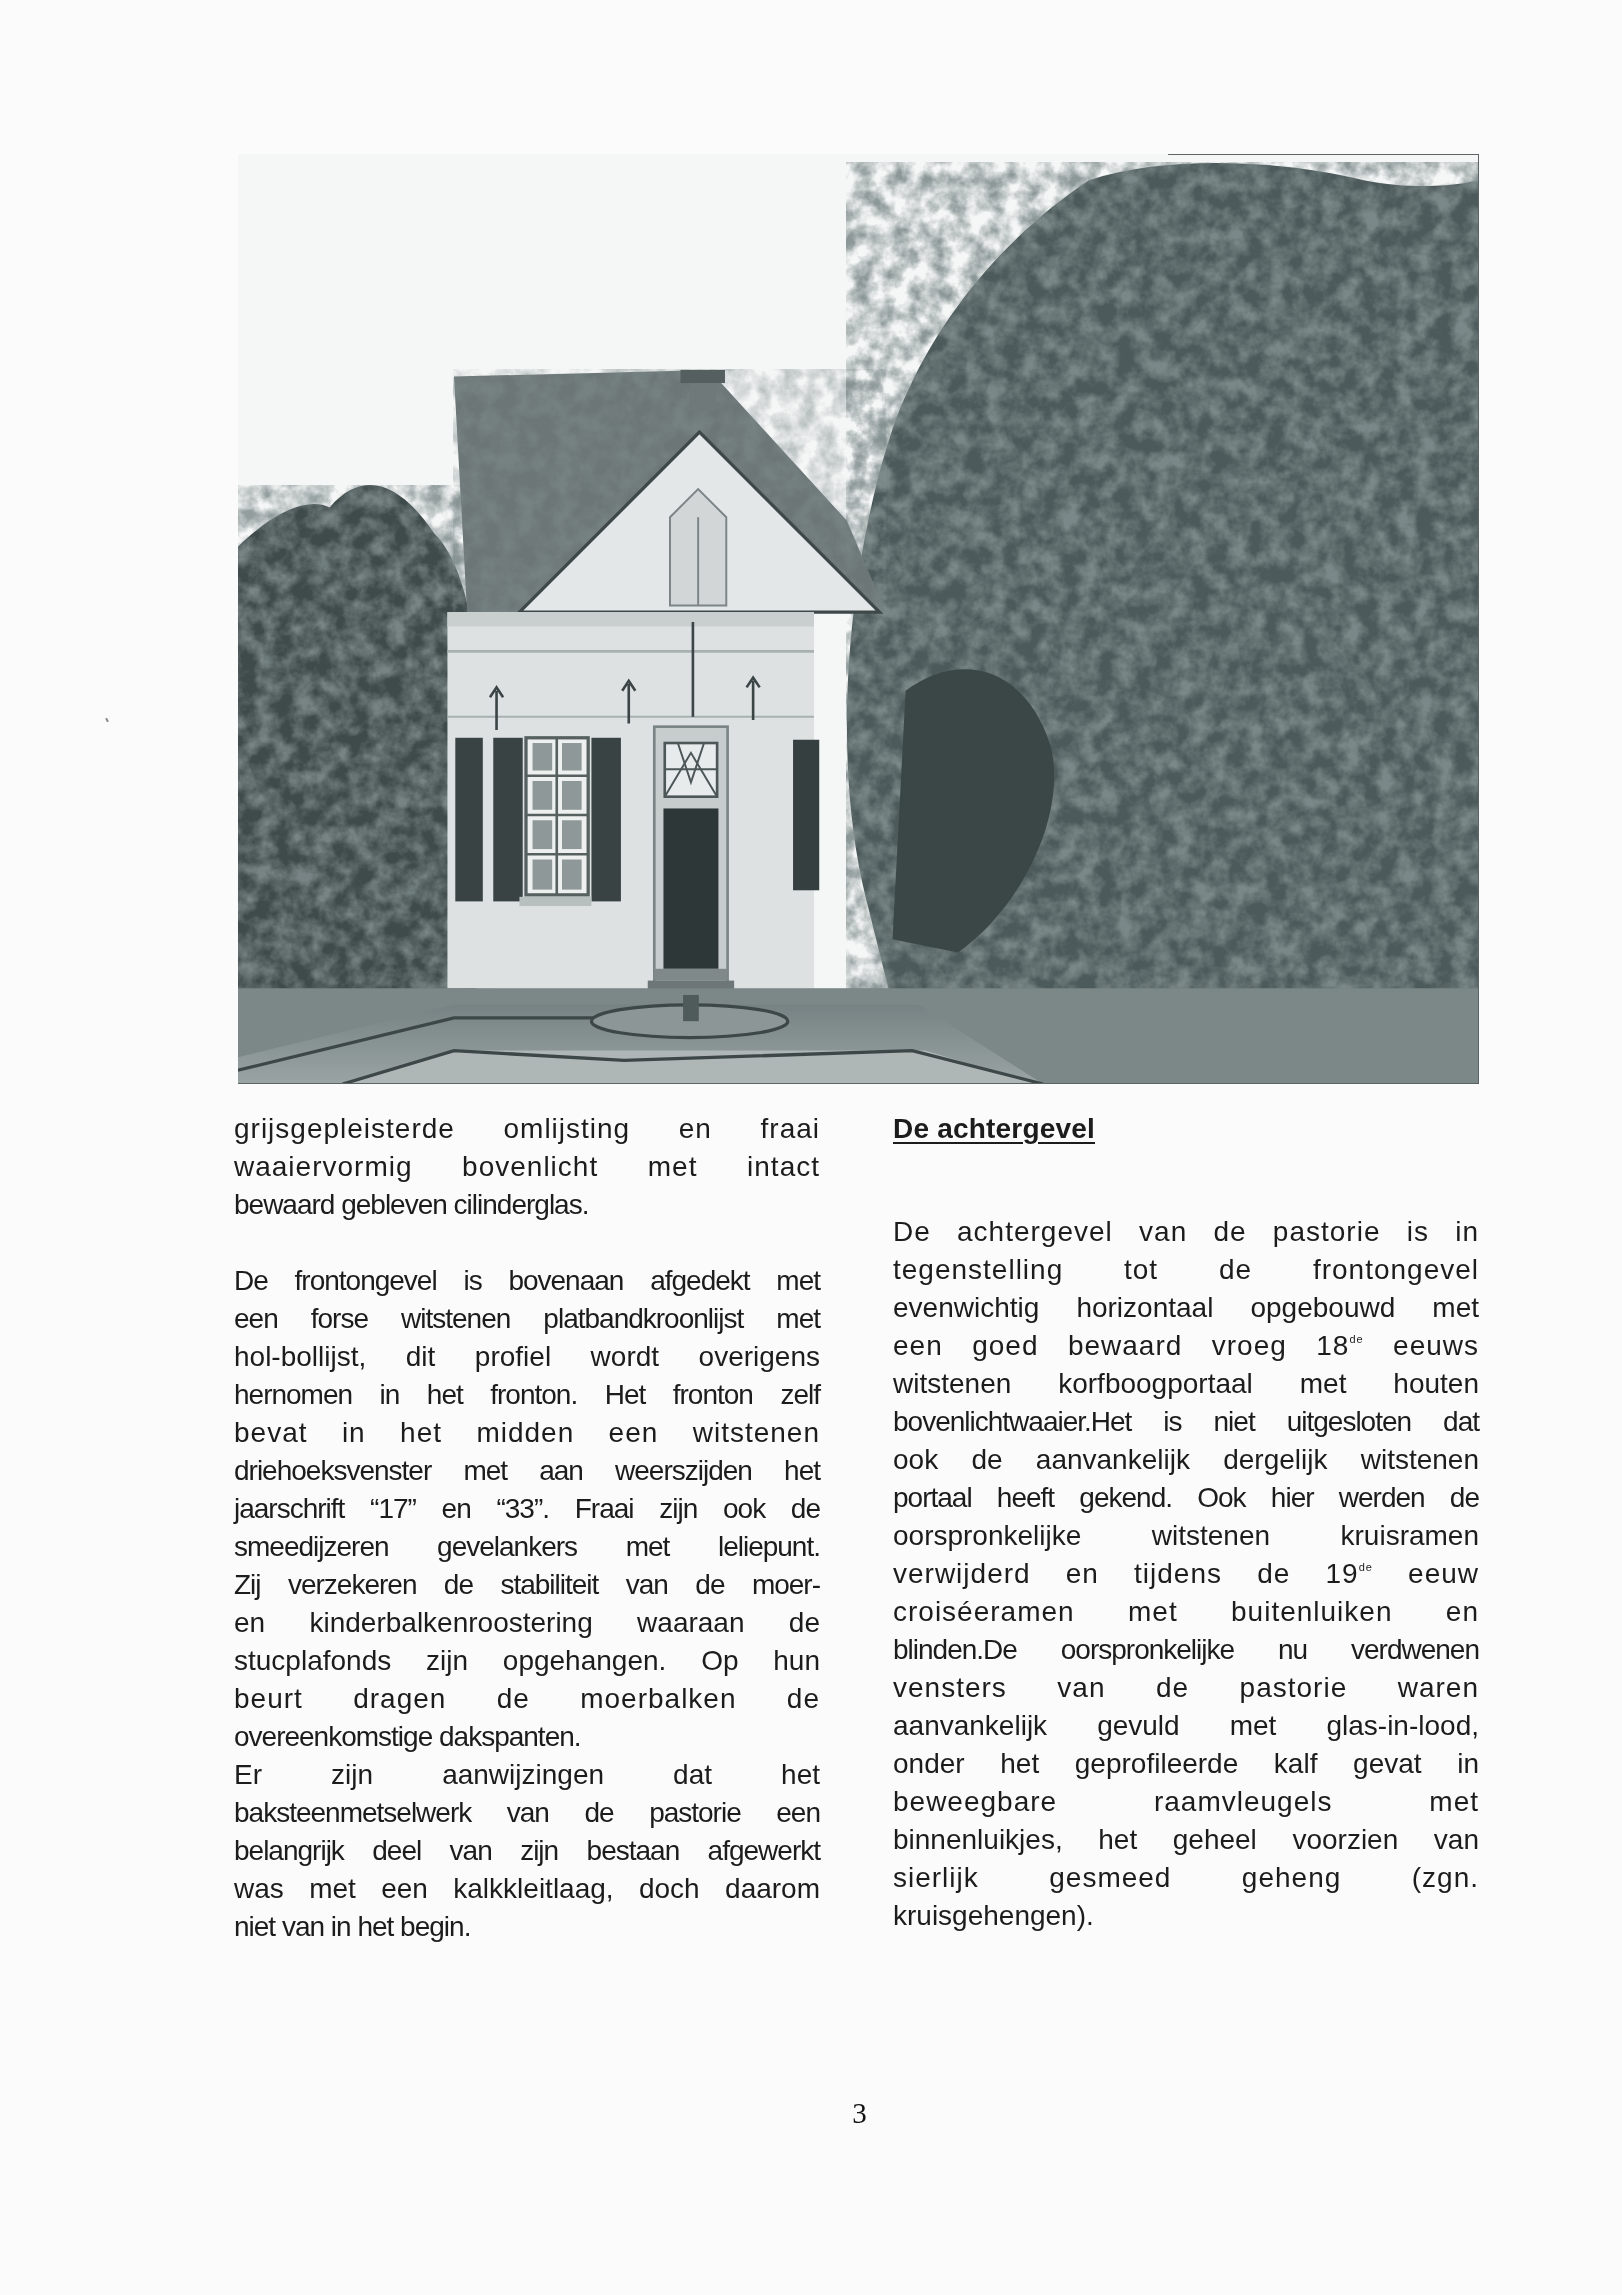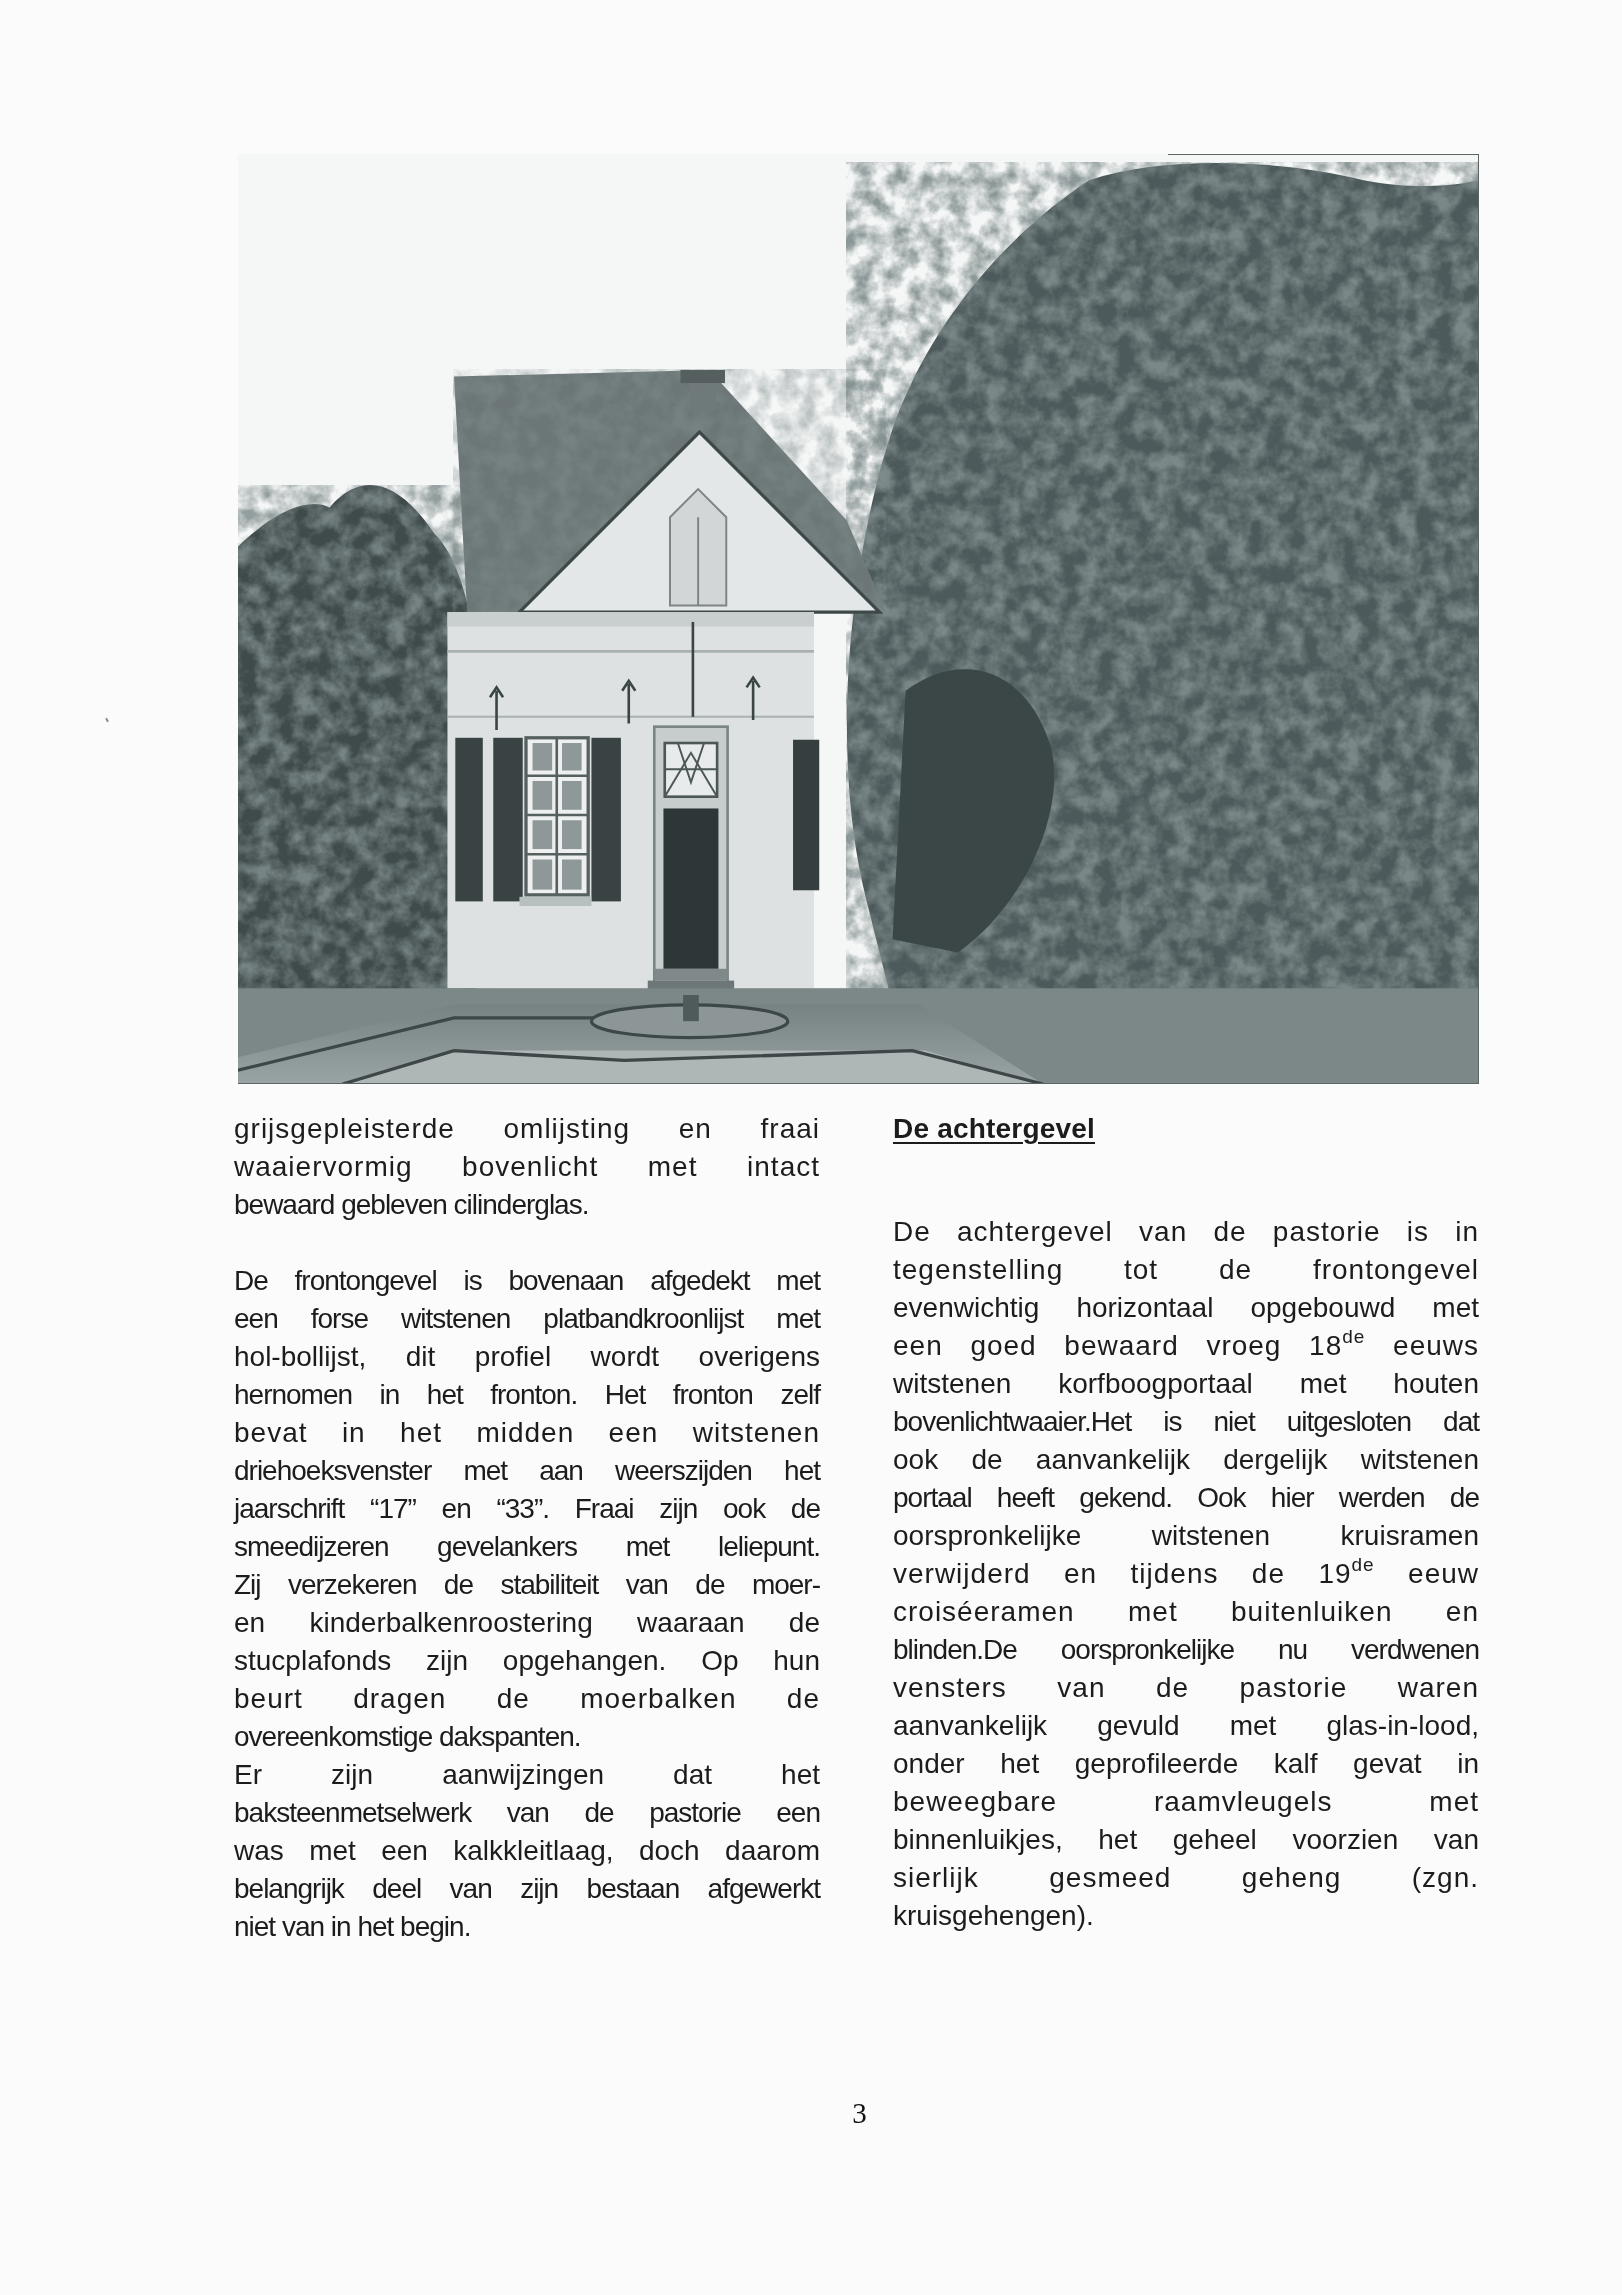--- a/index.html
+++ b/index.html
@@ -30,21 +30,21 @@
   .col p { margin: 0; }
   .col p + p.gap { margin-top: 38px; }
   .col p.nogap { margin-top: 0; }
   .tight { letter-spacing: -1px; }
   .wide { letter-spacing: 1px; }
   .heading {
     font-weight: bold; text-decoration: underline; text-underline-offset: 3.9px;
     font-size: 28px; line-height: 38px; margin: 0; letter-spacing: 0.2px;
   }
   .right-body { margin-top: 65px !important; }
-  sup { font-size: 19px; line-height: 0; vertical-align: 11.8px; }
+  sup { font-size: 11px; line-height: 0; vertical-align: 11.8px; }
   .line { display: block; text-align: justify; text-align-last: justify; }
   .line.last { text-align-last: left; }
 
   .page-number {
     position: absolute; left: 0; width: 1623px; top: 2097px;
     text-align: center;
     font-family: "Liberation Serif", "DejaVu Serif", serif;
     font-size: 29px; color: #111;
   }
   .speck { position: absolute; width: 2px; height: 3.9px; background: #888; transform: rotate(-30deg); }
@@ -181,22 +181,22 @@
       <span class="line tight">smeedijzeren gevelankers met leliepunt.</span>
       <span class="line tight">Zij verzekeren de stabiliteit van de moer-</span>
       <span class="line">en kinderbalkenroostering waaraan de</span>
       <span class="line">stucplafonds zijn opgehangen. Op hun</span>
       <span class="line wide">beurt dragen de moerbalken de</span>
       <span class="line last tight">overeenkomstige dakspanten.</span>
     </p>
     <p class="nogap">
       <span class="line">Er zijn aanwijzingen dat het</span>
       <span class="line tight">baksteenmetselwerk van de pastorie een</span>
+      <span class="line tight">belangrijk deel van zijn bestaan afgewerkt</span>
       <span class="line">was met een kalkkleitlaag, doch daarom</span>
-      <span class="line tight">belangrijk deel van zijn bestaan afgewerkt</span>
       <span class="line last tight">niet van in het begin.</span>
     </p>
   </div>
 
   <div class="col col-right">
     <h2 class="heading">De achtergevel</h2>
     <p class="right-body" id="right-body">
         <span class="line wide">De achtergevel van de pastorie is in</span>
         <span class="line wide">tegenstelling tot de frontongevel</span>
         <span class="line">evenwichtig horizontaal opgebouwd met</span>

